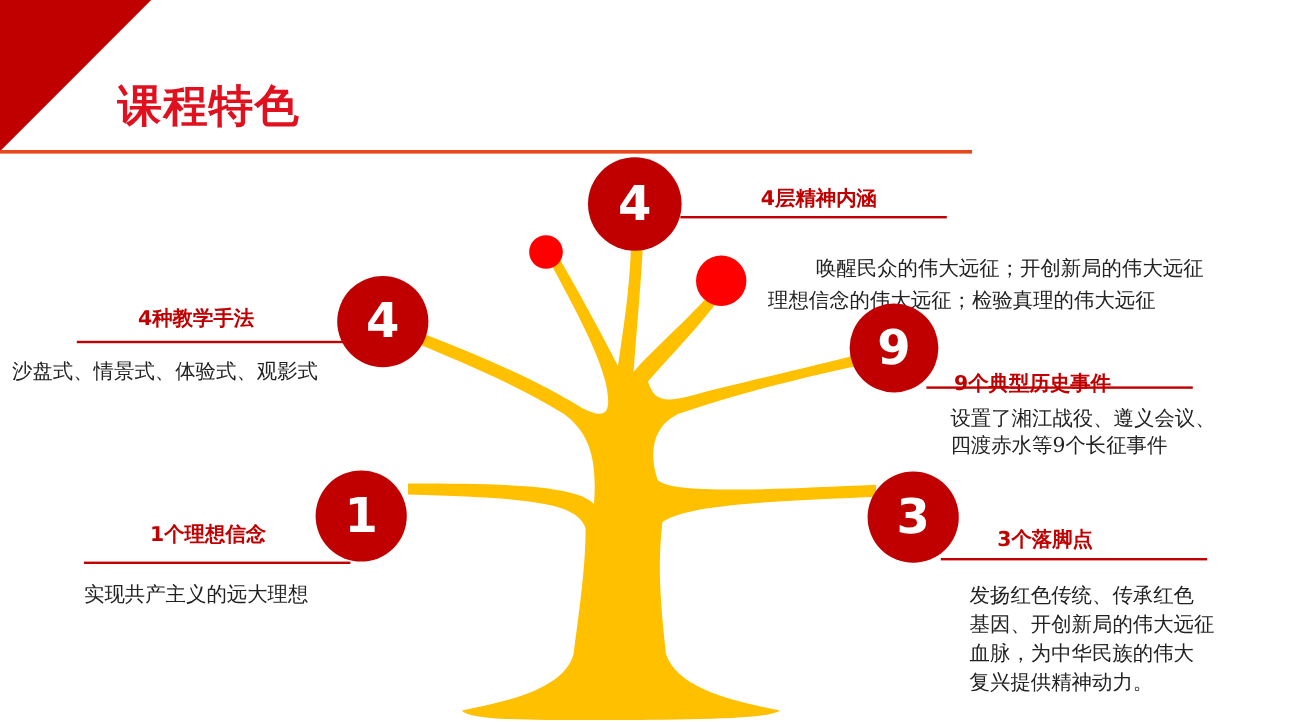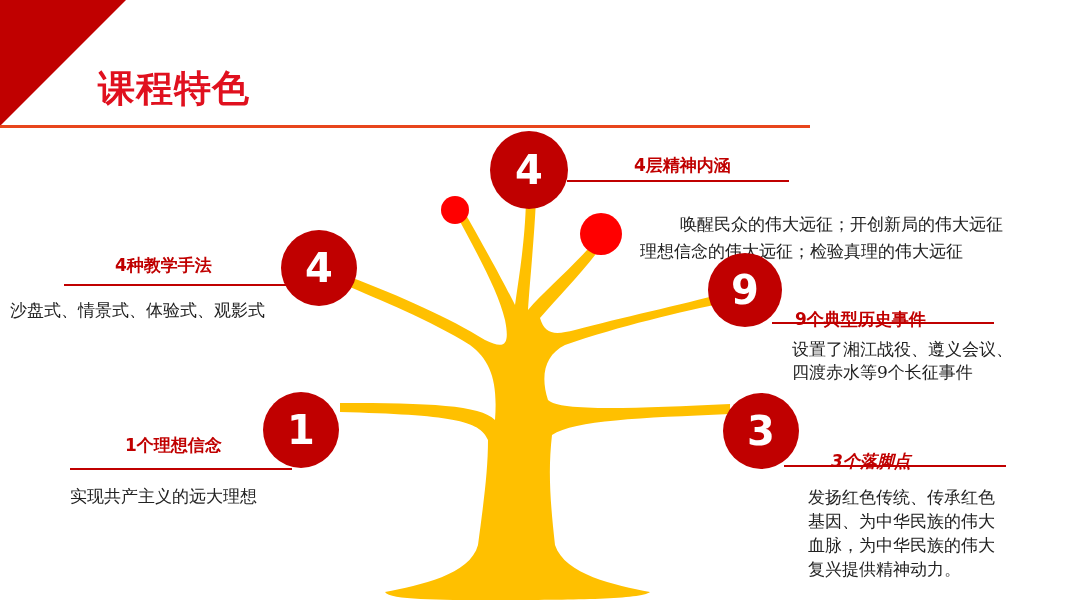--- a/index.html
+++ b/index.html
@@ -45,18 +45,18 @@
 <div class="rule" style="left:772px;top:322px;width:222px;"></div>
 <div class="desc" style="left:792px;top:337px;">设置了湘江战役、遵义会议、</div>
 <div class="desc" style="left:792px;top:360px;">四渡赤水等9个长征事件</div>
 
 <div class="badge" style="left:263px;top:392px;width:76px;height:76px;">1</div>
 <div class="head" style="left:125px;top:434px;">1个理想信念</div>
 <div class="rule" style="left:70px;top:468px;width:222px;"></div>
 <div class="desc" style="left:70px;top:484px;">实现共产主义的远大理想</div>
 
 <div class="badge" style="left:723px;top:393px;width:76px;height:76px;">3</div>
-<div class="head" style="left:831px;top:450px;font-style:italic;">3个落脚点</div>
+<div class="head" style="left:831px;top:438px;">3个落脚点</div>
 <div class="rule" style="left:784px;top:465px;width:222px;"></div>
 <div class="desc" style="left:808px;top:485px;">发扬红色传统、传承红色</div>
-<div class="desc" style="left:808px;top:509px;">基因、为中华民族的伟大</div>
+<div class="desc" style="left:808px;top:509px;">基因、开创新局的伟大远征</div>
 <div class="desc" style="left:808px;top:533px;">血脉，为中华民族的伟大</div>
 <div class="desc" style="left:808px;top:557px;">复兴提供精神动力。</div>
 
 </body></html>

